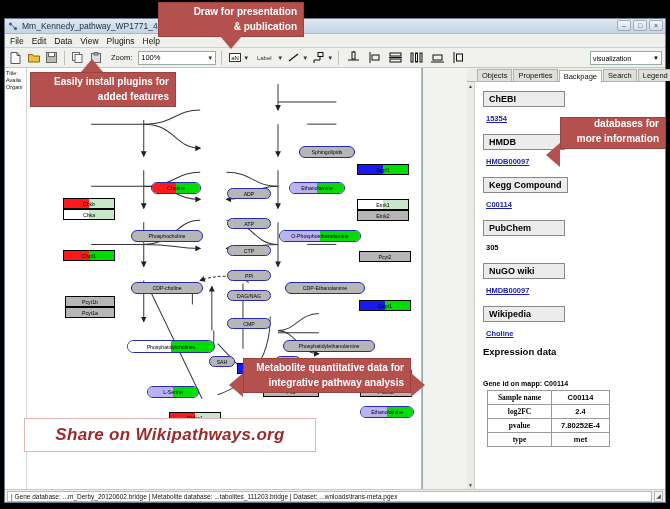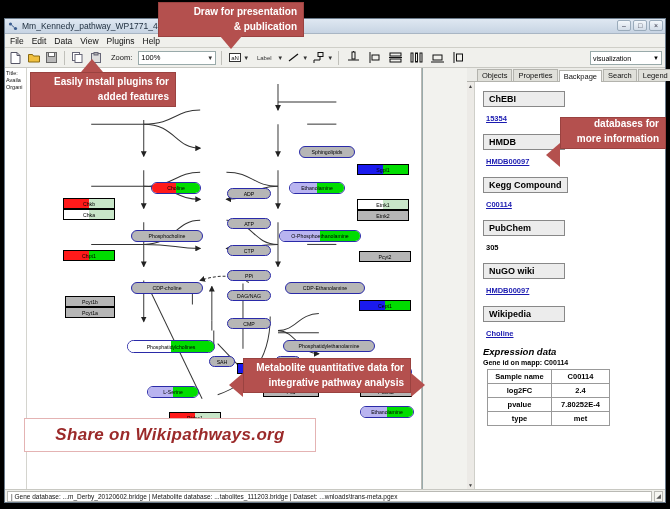--- a/index.html
+++ b/index.html
@@ -72,26 +72,26 @@
                      display:flex; flex-direction:column; justify-content:space-between;
                      align-items:center; padding:1px 0; }
   .rail-arrow { font-size:5px; color:#444; }
   .panel { flex:1; background:#fff; padding:6px 8px 4px 8px; overflow:hidden; position:relative; }
   .db-box { border:1px solid #888; background:#ececec; padding:2px 5px; font-size:9px;
             font-weight:bold; color:#000; display:inline-block; min-width:82px; }
   .db-link { font-size:7.5px; color:#1a1ab0; text-decoration:underline; font-weight:bold;
              margin:3px 0 0 3px; display:inline-block; }
   .db-plain { font-size:7.5px; color:#000; margin:3px 0 0 3px; display:inline-block; font-weight:bold;}
   .db-group { margin-bottom:6px; }
-  .exp-title { font-size:9.5px; font-weight:bold; color:#000; margin:4px 0 2px 0;font-style:italic; }
+  .exp-title { font-size:9.5px; font-weight:bold; color:#000; margin:4px 0 23px 0; }
   .gene-id { font-size:7px; font-weight:bold; color:#000; margin-bottom:3px; }
   table.exp { border-collapse:collapse; border:1px solid #666; margin-left:4px; }
   table.exp td { border:1px solid #999; font-size:7.5px; font-weight:bold; text-align:center;
                  padding:2px 6px; color:#000; background:#fff; }
-  table.exp td.k { width:64px; }
+  table.exp td.k { width:64px;font-family:Liberation Serif, serif; }
   table.exp td.v { width:58px; }
 
   
   .statusbar { height:13px; background:#f0f0ec; border-top:1px solid #c8c8c2;
                display:flex; align-items:center; padding:0 2px; }
   .status-inner { flex:1; height:11px; background:#fff; border:1px solid #b9b9b4;
                   font-size:6.5px; color:#111; display:flex; align-items:center; padding:0 3px; }
   .status-corner { width:9px; height:11px; border:1px solid #b9b9b4; background:#f6f6f2;
                    margin-left:2px; font-size:6px; text-align:center; color:#555;}
 

